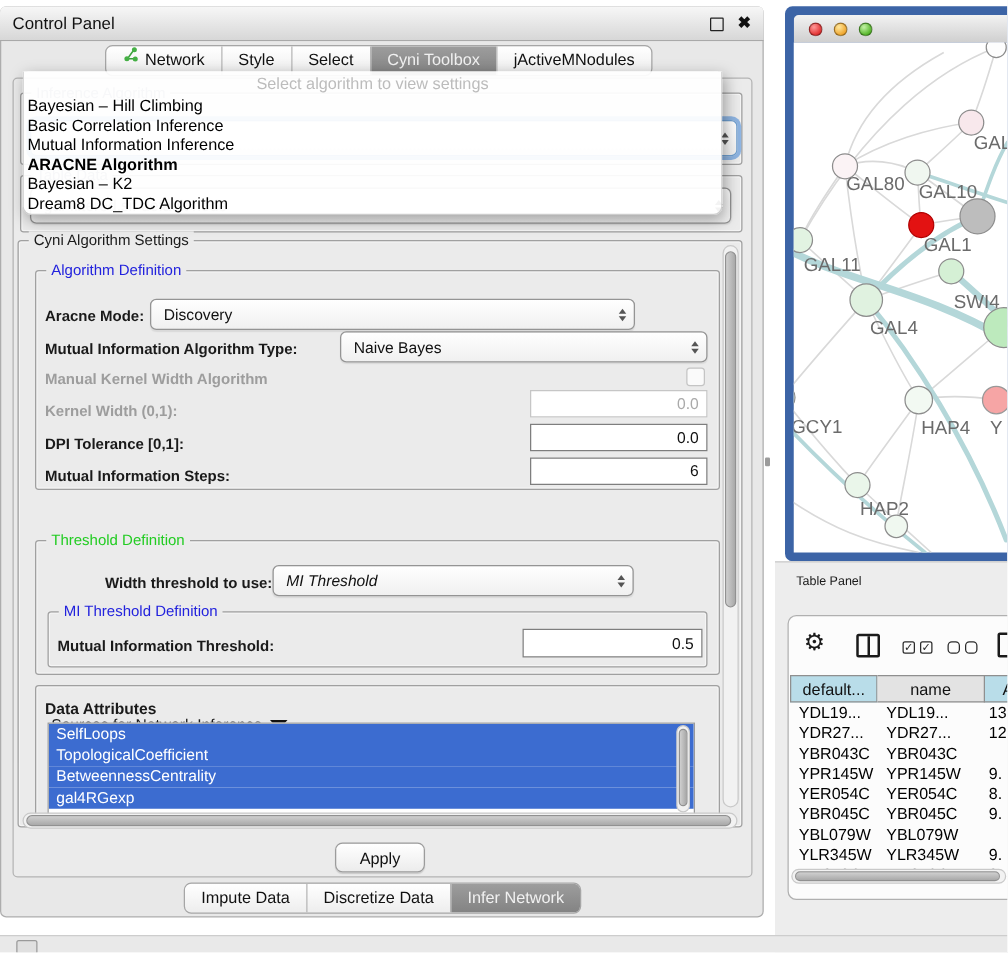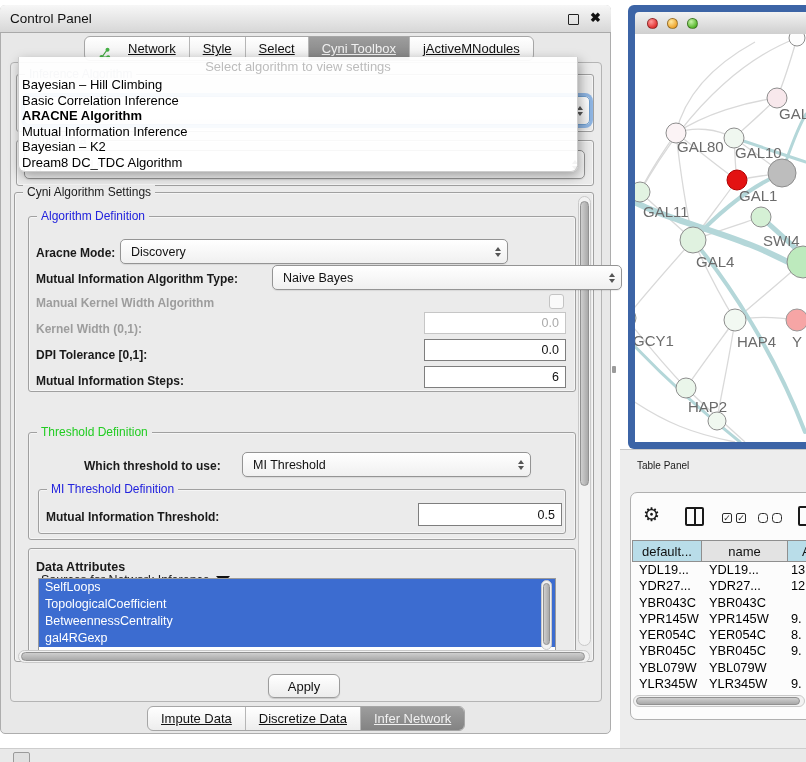--- a/index.html
+++ b/index.html
@@ -12,21 +12,21 @@
   .cp-title{left:0;top:5px;width:611px;height:28px;box-sizing:border-box;
             background:linear-gradient(#f7f7f7,#d7d7d7);border-bottom:1px solid #a9a9a9;
             border-radius:5px 5px 0 0;display:flex;align-items:center;padding:0 10px;
             font-size:13.5px;color:#111;}
   .cp-restore{position:absolute;right:32px;top:9px;width:9px;height:9px;border:1.6px solid #222;border-radius:1px;}
   .cp-close{position:absolute;right:10px;top:5px;font-size:13px;font-weight:bold;color:#111;}
   
   .tabrow{left:84px;top:36px;height:23px;display:inline-flex;border:1px solid #a6a6a6;
           border-radius:6px;overflow:hidden;background:linear-gradient(#ffffff,#ededed);
           font-size:13px;color:#111;}
-  .tab{display:flex;align-items:flex-end;gap:17px;padding:0 13px;line-height:22px;border-left:1px solid #b6b6b6;text-decoration:underline;}
+  .tab{display:flex;align-items:flex-start;gap:5px;padding:0 13px;line-height:22px;border-left:1px solid #b6b6b6;}
   .tab:first-child{border-left:none;}
   .tab.sel{background:linear-gradient(#9d9d9d,#838383);color:#f1f1f1;}
   
   .inner{left:10px;top:62px;width:592px;height:640px;background:#ebebeb;
          border:1px solid #b4b4b4;border-radius:4px;box-sizing:border-box;}
   
   .grp{border:1px solid #a0a0a0;border-radius:3px;box-sizing:border-box;
        box-shadow:inset 0 0 0 1px rgba(255,255,255,.5);}
   .grp-title{position:absolute;top:-8px;left:8px;background:#ebebeb;padding:0 4px;
              font-size:12px;color:#1c1c1c;white-space:nowrap;}
@@ -149,22 +149,22 @@
   </div>
   <div class="abs combo" style="left:24px;top:150px;width:561px;height:29px;color:#a9a9a9;">
     <span>gal-filtered.sif default node</span>
     <span class="spin"></span>
   </div>
 
   <div class="abs popup">
     <div class="popup-prompt">Select algorithm to view settings</div>
     <div class="popup-item">Bayesian – Hill Climbing</div>
     <div class="popup-item">Basic Correlation Inference</div>
+    <div class="popup-item">Mutual Information Inference</div>
     <div class="popup-item bold">ARACNE Algorithm</div>
-    <div class="popup-item">Mutual Information Inference</div>
     <div class="popup-item">Bayesian – K2</div>
     <div class="popup-item">Dream8 DC_TDC Algorithm</div>
   </div>
 
   <div class="abs grp" style="left:14px;top:192px;width:580px;height:470px;">
     <span class="grp-title">Cyni Algorithm Settings</span>
   </div>
 
   <div class="abs sb" style="left:578px;top:196px;width:13px;height:450px;">
     <div class="sb-thumb" style="left:1px;top:4px;width:9px;height:285px;"></div>
@@ -172,21 +172,21 @@
 
   <div class="abs grp" style="left:28px;top:216px;width:548px;height:176px;">
     <span class="grp-title t-blue">Algorithm Definition</span>
   </div>
   <span class="abs lbl" style="left:36px;top:246px;">Aracne Mode:</span>
   <div class="abs combo" style="left:120px;top:239px;width:388px;height:25px;">
     <span>Discovery</span>
     <span class="spin"></span>
   </div>
   <span class="abs lbl" style="left:36px;top:272px;">Mutual Information Algorithm Type:</span>
-  <div class="abs combo" style="left:272px;top:265px;width:350px;height:25px;">
+  <div class="abs combo" style="left:272px;top:265px;width:294px;height:25px;">
     <span>Naive Bayes</span>
     <span class="spin"></span>
   </div>
   <span class="abs lbl dis" style="left:36px;top:296px;">Manual Kernel Width Algorithm</span>
   <div class="abs chk" style="left:549px;top:294px;"></div>
   <span class="abs lbl dis" style="left:36px;top:322px;">Kernel Width (0,1):</span>
   <div class="abs inp dis" style="left:424px;top:312px;width:142px;height:22px;">
     <span>0.0</span>
   </div>
   <span class="abs lbl" style="left:36px;top:348px;">DPI Tolerance [0,1]:</span>
@@ -195,22 +195,22 @@
   </div>
   <span class="abs lbl" style="left:36px;top:374px;">Mutual Information Steps:</span>
   <div class="abs inp" style="left:424px;top:366px;width:142px;height:22px;">
     <span>6</span>
   </div>
 
 
   <div class="abs grp" style="left:28px;top:432px;width:548px;height:108px;">
     <span class="grp-title t-green">Threshold Definition</span>
   </div>
-  <span class="abs lbl" style="left:84px;top:459px;">Which threshold to use:</span>
-  <div class="abs combo" style="left:242px;top:452px;width:289px;height:25px;">
+  <span class="abs lbl" style="left:84px;top:459px;">Width threshold to use:</span>
+  <div class="abs combo" style="left:218px;top:452px;width:289px;height:25px;font-style:italic;">
     <span>MI Threshold</span>
     <span class="spin"></span>
   </div>
   <div class="abs grp" style="left:38px;top:489px;width:528px;height:45px;">
     <span class="grp-title t-blue">MI Threshold Definition</span>
   </div>
   <span class="abs lbl" style="left:46px;top:510px;">Mutual Information Threshold:</span>
   <div class="abs inp" style="left:418px;top:503px;width:144px;height:23px;">
     <span>0.5</span>
   </div>

